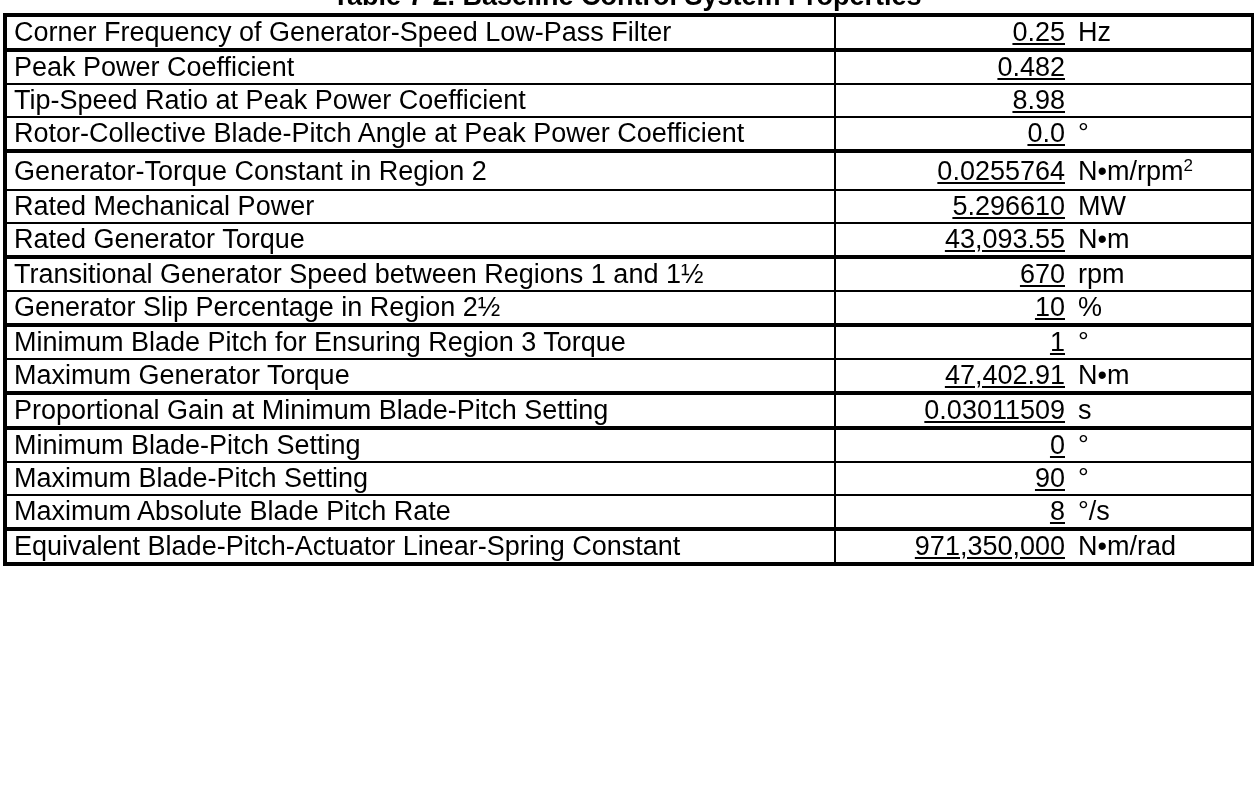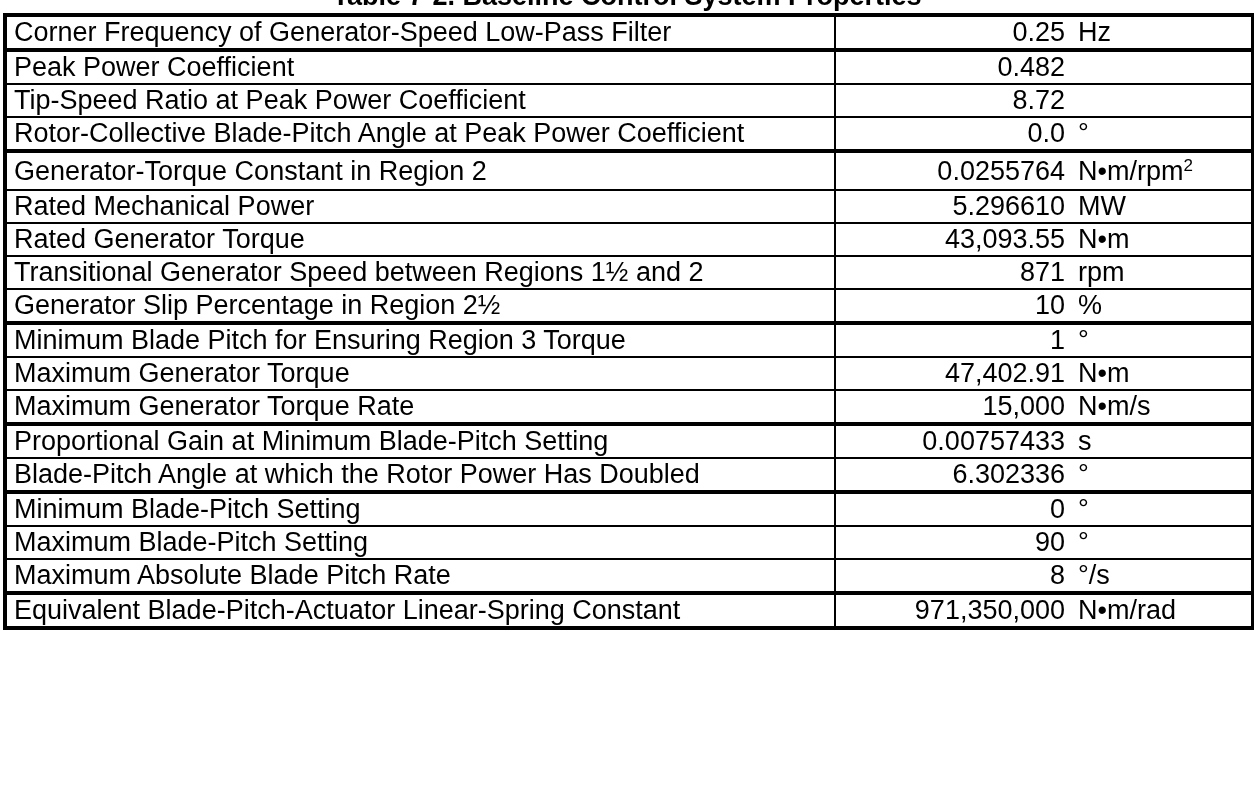--- a/index.html
+++ b/index.html
@@ -56,20 +56,21 @@
     padding: 0 4px 0 7px;
   }
   td.value-cell {
     padding: 0;
   }
   .num {
     display: inline-block;
     width: 229px;
     text-align: right;
     vertical-align: baseline;
+    text-decoration: underline;
   }
   .unit {
     display: inline-block;
     padding-left: 13px;
     text-align: right;
     vertical-align: baseline;
   }
   .unit sup {
     font-size: 17px;
     line-height: 0;
@@ -91,65 +92,57 @@
         <tr>
           <td class="label-cell">Corner Frequency of Generator-Speed Low-Pass Filter</td>
           <td class="value-cell"><span class="num">0.25</span><span class="unit">Hz</span></td>
         </tr>
         <tr class="group-start">
           <td class="label-cell">Peak Power Coefficient</td>
           <td class="value-cell"><span class="num">0.482</span><span class="unit"></span></td>
         </tr>
         <tr>
           <td class="label-cell">Tip-Speed Ratio at Peak Power Coefficient</td>
-          <td class="value-cell"><span class="num">8.72</span><span class="unit"></span></td>
+          <td class="value-cell"><span class="num">8.98</span><span class="unit"></span></td>
         </tr>
         <tr>
           <td class="label-cell">Rotor-Collective Blade-Pitch Angle at Peak Power Coefficient</td>
           <td class="value-cell"><span class="num">0.0</span><span class="unit">°</span></td>
         </tr>
         <tr class="group-start tall">
           <td class="label-cell">Generator-Torque Constant in Region 2</td>
           <td class="value-cell"><span class="num">0.0255764</span><span class="unit">N•m/rpm<sup>2</sup></span></td>
         </tr>
         <tr>
           <td class="label-cell">Rated Mechanical Power</td>
           <td class="value-cell"><span class="num">5.296610</span><span class="unit">MW</span></td>
         </tr>
         <tr>
           <td class="label-cell">Rated Generator Torque</td>
           <td class="value-cell"><span class="num">43,093.55</span><span class="unit">N•m</span></td>
         </tr>
-        <tr>
-          <td class="label-cell">Transitional Generator Speed between Regions 1½ and 2</td>
-          <td class="value-cell"><span class="num">871</span><span class="unit">rpm</span></td>
+        <tr class="group-start">
+          <td class="label-cell">Transitional Generator Speed between Regions 1 and 1½</td>
+          <td class="value-cell"><span class="num">670</span><span class="unit">rpm</span></td>
         </tr>
         <tr>
           <td class="label-cell">Generator Slip Percentage in Region 2½</td>
           <td class="value-cell"><span class="num">10</span><span class="unit">%</span></td>
         </tr>
         <tr class="group-start">
           <td class="label-cell">Minimum Blade Pitch for Ensuring Region 3 Torque</td>
           <td class="value-cell"><span class="num">1</span><span class="unit">°</span></td>
         </tr>
         <tr>
           <td class="label-cell">Maximum Generator Torque</td>
           <td class="value-cell"><span class="num">47,402.91</span><span class="unit">N•m</span></td>
         </tr>
-        <tr>
-          <td class="label-cell">Maximum Generator Torque Rate</td>
-          <td class="value-cell"><span class="num">15,000</span><span class="unit">N•m/s</span></td>
-        </tr>
         <tr class="group-start">
           <td class="label-cell">Proportional Gain at Minimum Blade-Pitch Setting</td>
-          <td class="value-cell"><span class="num">0.00757433</span><span class="unit">s</span></td>
-        </tr>
-        <tr>
-          <td class="label-cell">Blade-Pitch Angle at which the Rotor Power Has Doubled</td>
-          <td class="value-cell"><span class="num">6.302336</span><span class="unit">°</span></td>
+          <td class="value-cell"><span class="num">0.03011509</span><span class="unit">s</span></td>
         </tr>
         <tr class="group-start">
           <td class="label-cell">Minimum Blade-Pitch Setting</td>
           <td class="value-cell"><span class="num">0</span><span class="unit">°</span></td>
         </tr>
         <tr>
           <td class="label-cell">Maximum Blade-Pitch Setting</td>
           <td class="value-cell"><span class="num">90</span><span class="unit">°</span></td>
         </tr>
         <tr>

